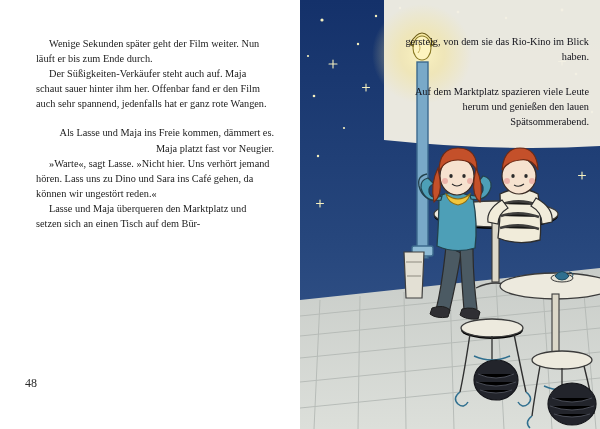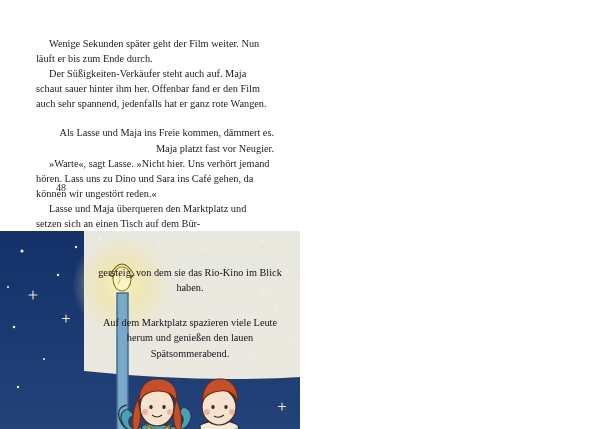--- a/index.html
+++ b/index.html
@@ -11,21 +11,20 @@
     width: 600px;
     height: 429px;
     overflow: hidden;
     font-family: "Liberation Serif", serif;
   }
   .spread {
     position: relative;
     width: 600px;
     height: 429px;
     display: flex;
-    flex-direction: column;
   }
   
   .page-left {
     position: relative;
     width: 300px;
     height: 429px;
     background: #ffffff;
     box-sizing: border-box;
     padding: 36px 26px 0 36px;
   }
@@ -40,23 +39,23 @@
   }
   .text-block p.indent {
     text-indent: 13px;
   }
   .text-block p.gap {
     margin-top: 14px;
     text-align: right;
   }
   .folio {
     position: absolute;
-    left: 56px;
+    left: 25px;
     bottom: 38px;
-    font-size: 10px;
+    font-size: 12px;
     color: #2a2a2a;
   }
   
   .page-right {
     position: relative;
     width: 300px;
     height: 429px;
     overflow: hidden;
     background: #0f2f63;
   }
@@ -65,21 +64,21 @@
     inset: 0;
   }
   .right-text {
     position: absolute;
     top: 34px;
     left: 91px;
     width: 198px;
     font-size: 10.3px;
     line-height: 15.1px;
     color: #12121a;
-    text-align: center;
+    text-align: right;
     z-index: 40;
   }
   .right-text p { margin: 0; }
   .right-text p.gap { margin-top: 20px; }
 </style>
 </head>
 <body>
 
 <div class="spread">
 

